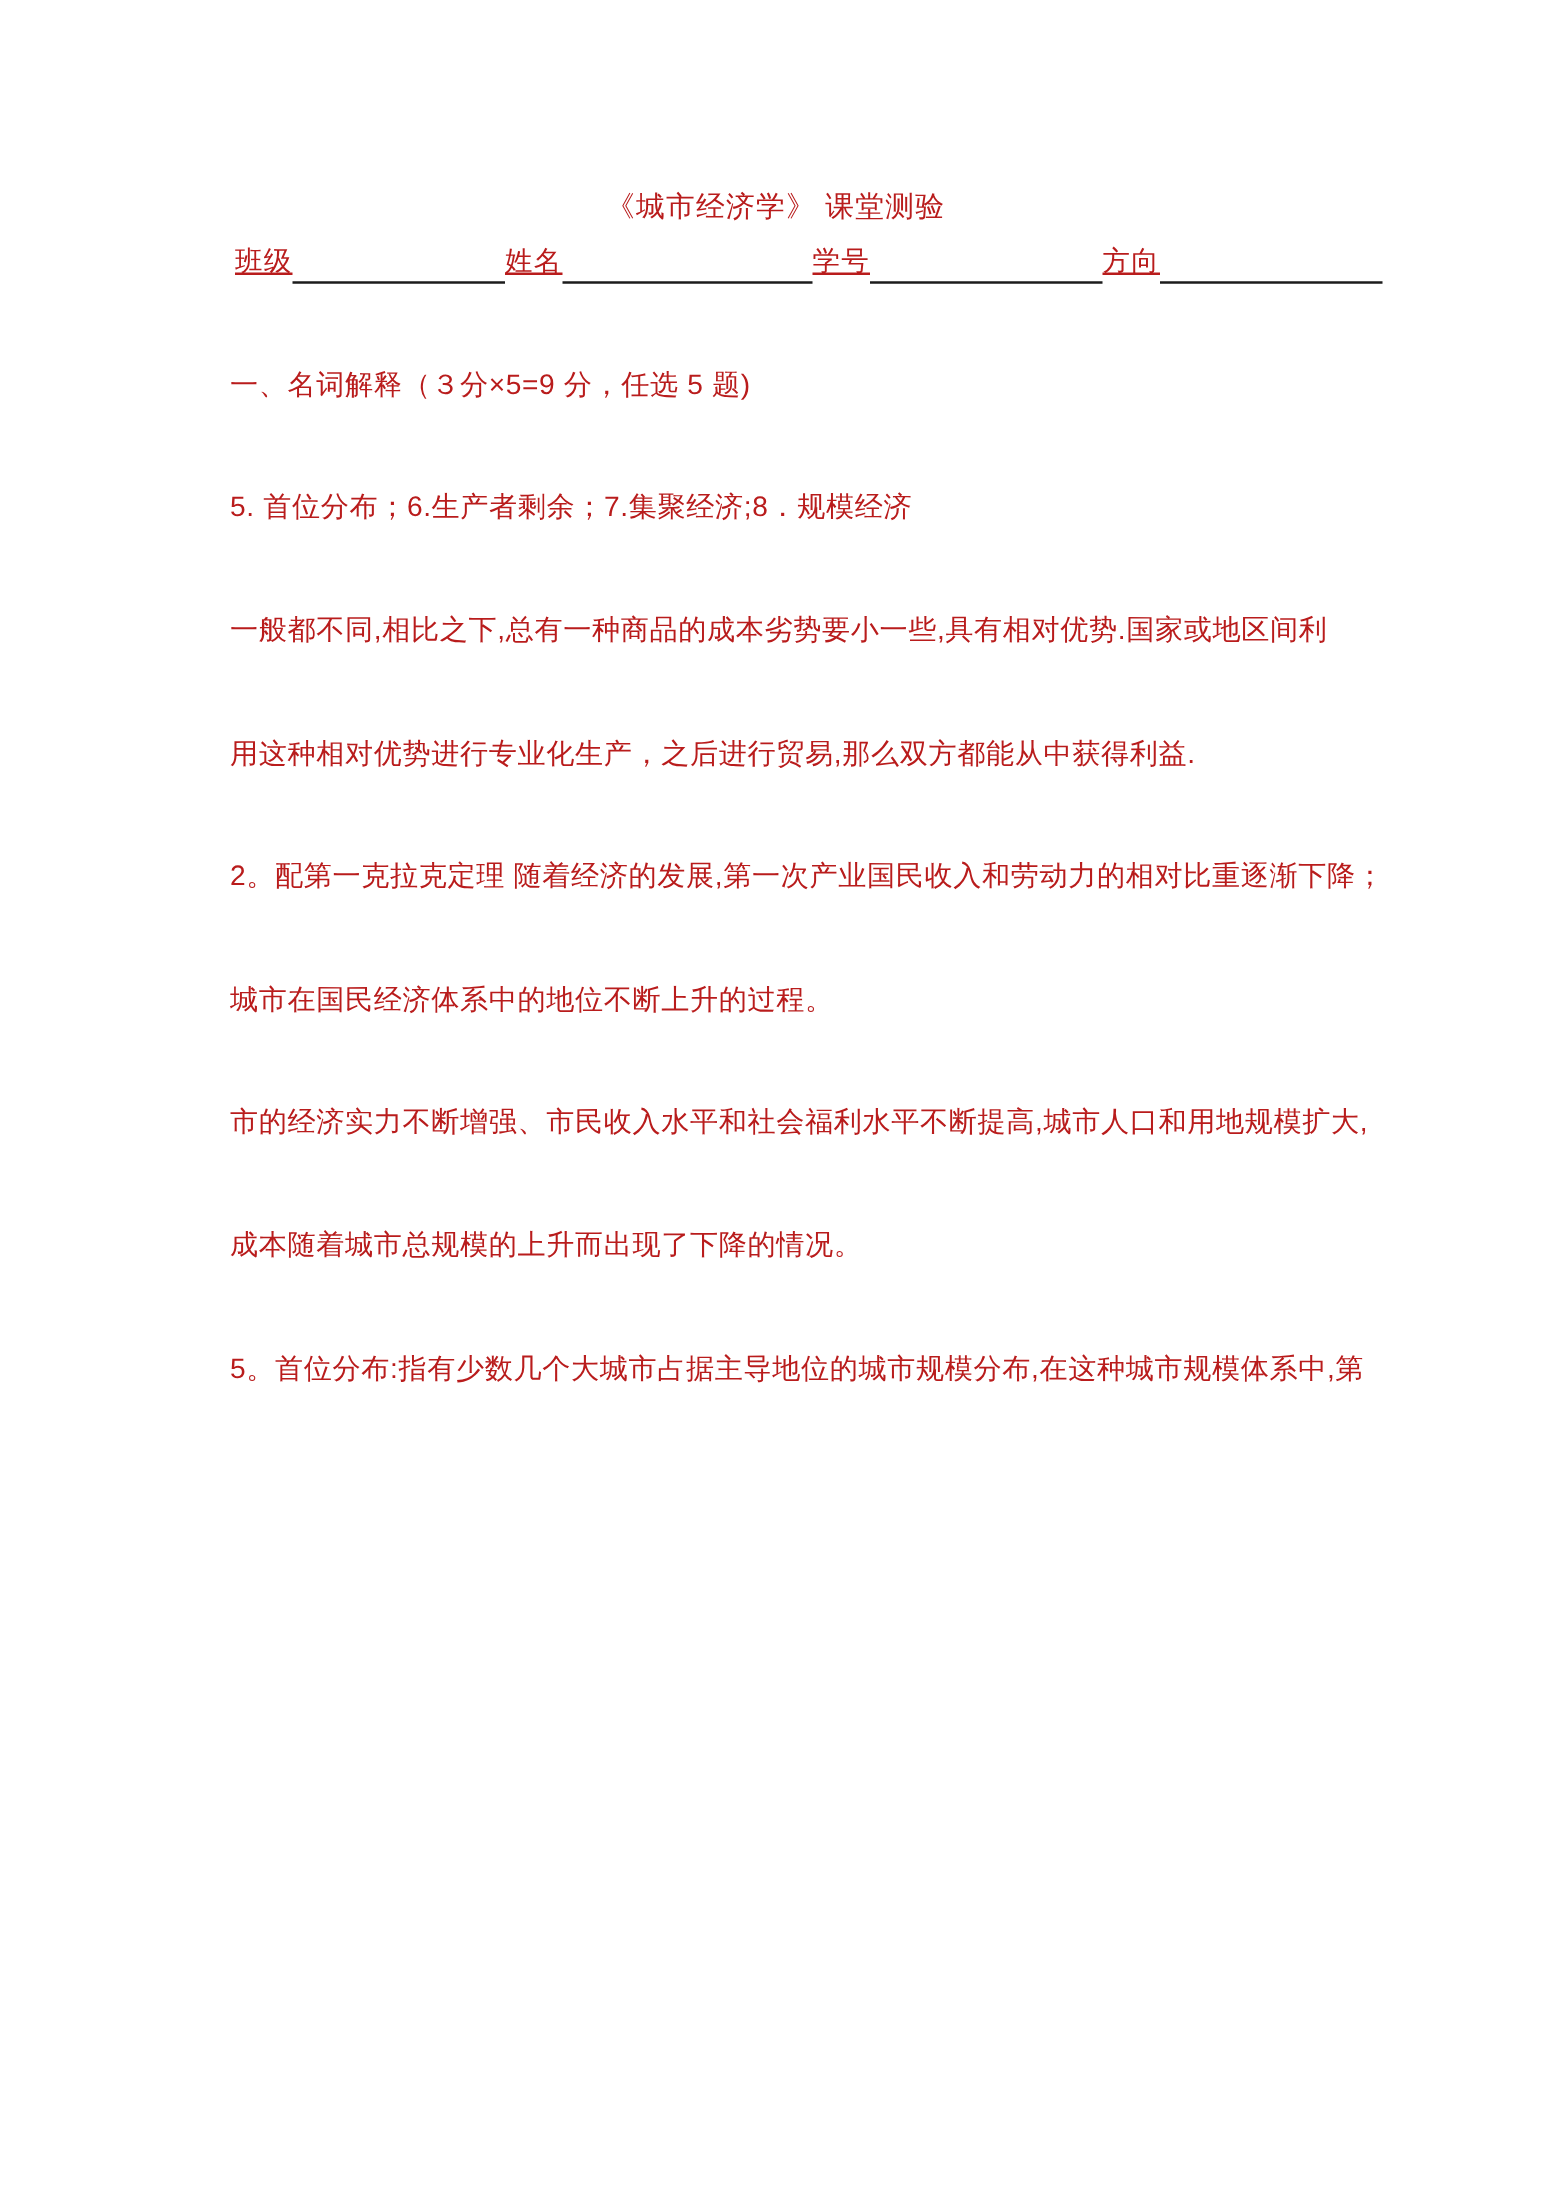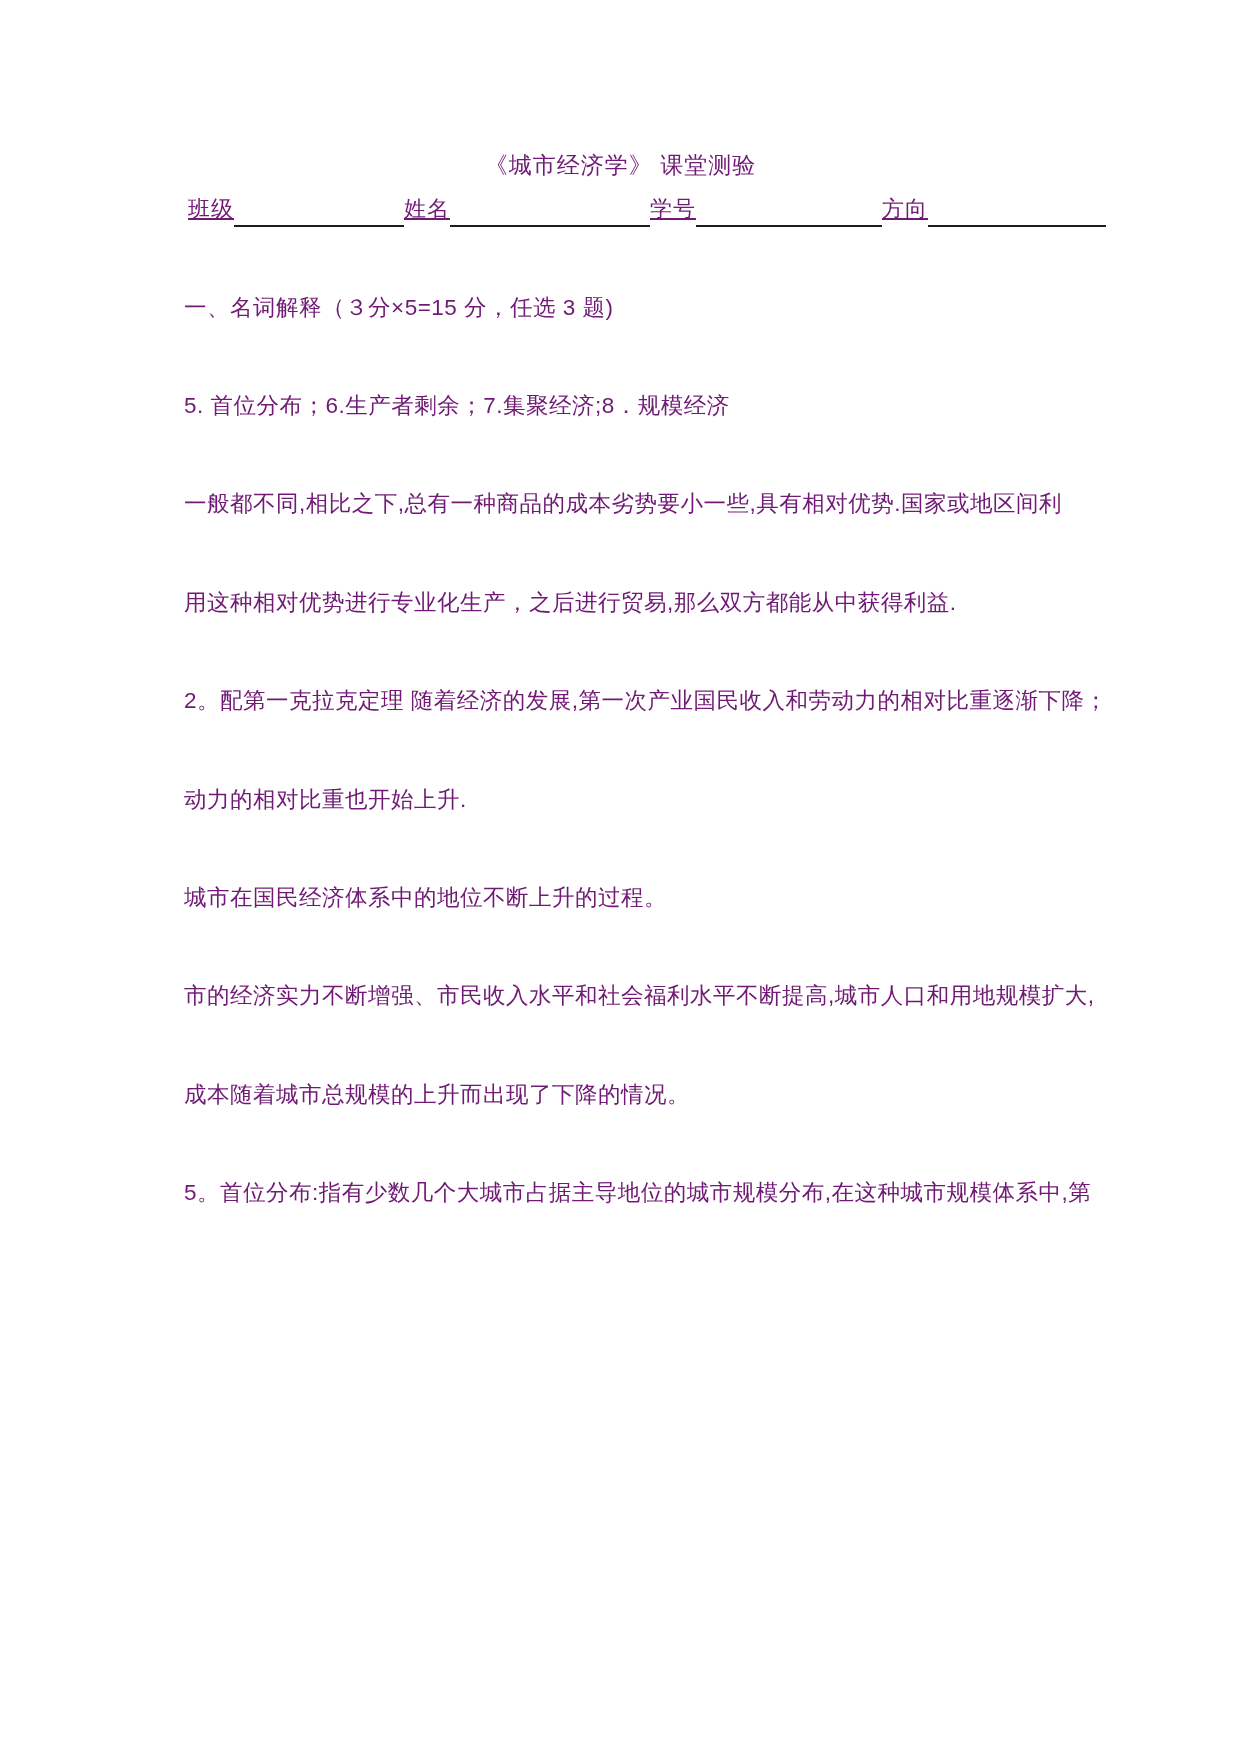--- a/index.html
+++ b/index.html
@@ -1,21 +1,21 @@
 <!DOCTYPE html>
 <html><head>
 <meta charset="utf-8">
 <style>
   html,body{margin:0;padding:0;background:#ffffff;}
   .page{
     position:relative;
     width:1241px;
     height:1754px;
     background:#ffffff;
-    color:#701a75;
+    color:#b91c1c;
     font-family:"Liberation Sans","DejaVu Sans",sans-serif;
     overflow:hidden;
   }
   .doc-title{
     position:absolute;
     top:150px;
     left:0;
     width:100%;
     text-align:center;
     font-size:23px;
@@ -69,26 +69,25 @@
       <span class="blank-line u1"></span>
       <span class="hdr-label">姓名</span>
       <span class="blank-line u2"></span>
       <span class="hdr-label">学号</span>
       <span class="blank-line u3"></span>
       <span class="hdr-label">方向</span>
       <span class="blank-line u4"></span>
   </div>
 
   <div class="doc-body">
-    <div class="text-line">一、名词解释（３分×5=15 分，任选 3 题)</div>
+    <div class="text-line">一、名词解释（３分×5=9 分，任选 5 题)</div>
     <div class="text-line">5. 首位分布；6.生产者剩余；7.集聚经济;8．规模经济</div>
     <div class="text-line">一般都不同,相比之下,总有一种商品的成本劣势要小一些,具有相对优势.国家或地区间利</div>
     <div class="text-line">用这种相对优势进行专业化生产，之后进行贸易,那么双方都能从中获得利益.</div>
     <div class="text-line">2。配第一克拉克定理 随着经济的发展,第一次产业国民收入和劳动力的相对比重逐渐下降；</div>
-    <div class="text-line">动力的相对比重也开始上升.</div>
     <div class="text-line">城市在国民经济体系中的地位不断上升的过程。</div>
     <div class="text-line">市的经济实力不断增强、市民收入水平和社会福利水平不断提高,城市人口和用地规模扩大,</div>
     <div class="text-line">成本随着城市总规模的上升而出现了下降的情况。</div>
     <div class="text-line">5。首位分布:指有少数几个大城市占据主导地位的城市规模分布,在这种城市规模体系中,第</div>
     
     
     
     
     
     

